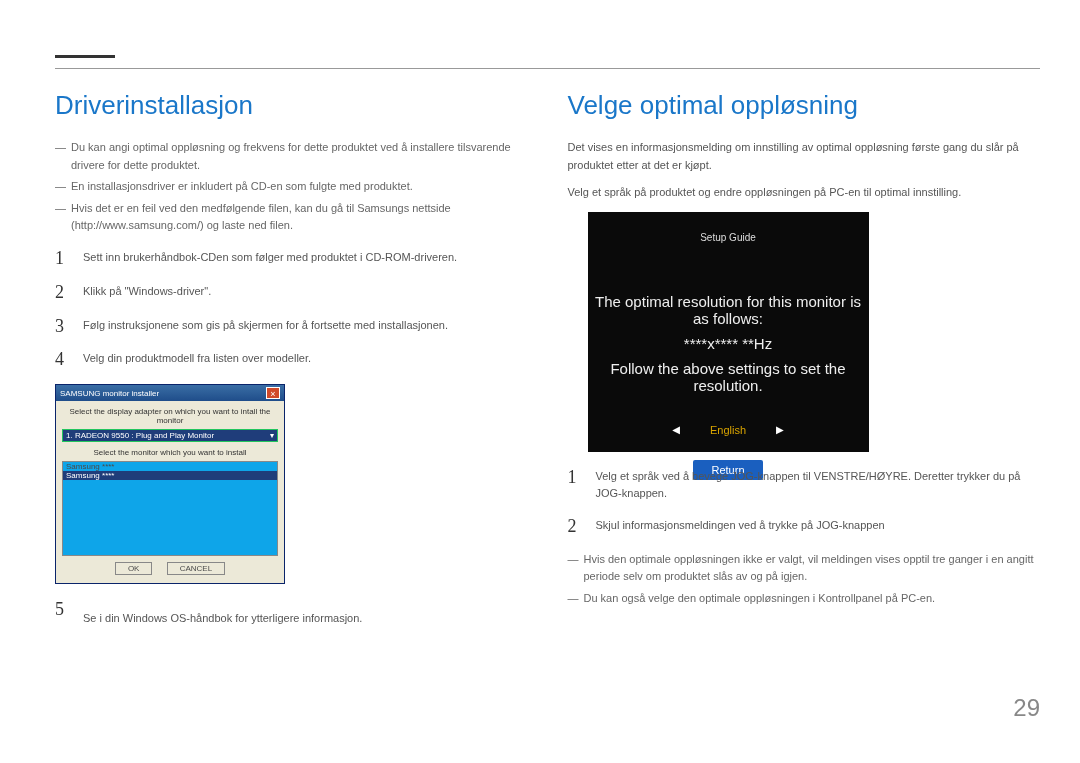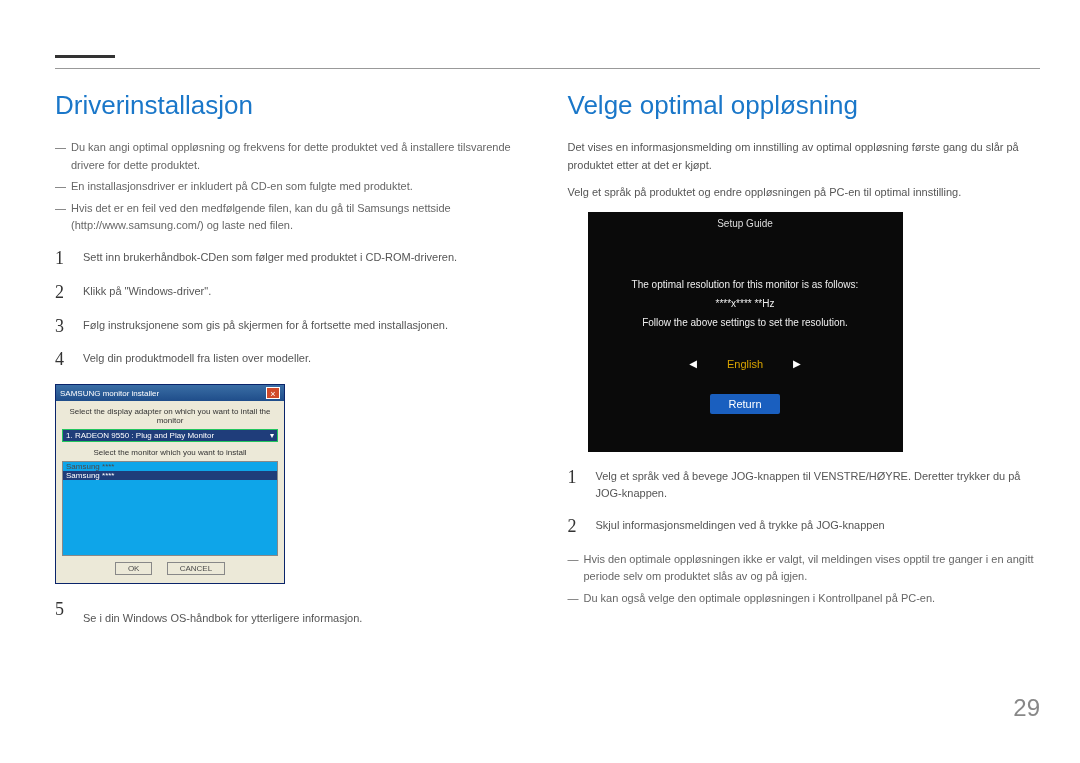--- a/index.html
+++ b/index.html
@@ -152,39 +152,39 @@
     margin: 0 6px;
     font-size: 8px;
   }
   .para {
     font-size: 11px;
     line-height: 1.6;
     color: #555;
     margin-bottom: 10px;
   }
   .osd {
-    width: 315px;
+    width: 281px;
     height: 240px;
     background: #0a0a0a;
     margin: 6px 0 16px 20px;
     color: #fff;
     font-size: 10px;
     display: flex;
     flex-direction: column;
     align-items: center;
-    padding-top: 6px;
+    padding-top: 20px;
   }
   .osd-title {
     font-size: 10px;
     margin-bottom: 50px;
     color: #ddd;
   }
   .osd-text {
     text-align: center;
-    font-size: 10px;
+    font-size: 15px;
     margin-bottom: 8px;
     color: #eee;
   }
   .osd-lang {
     display: flex;
     align-items: center;
     gap: 30px;
     margin-top: 22px;
     margin-bottom: 24px;
   }

